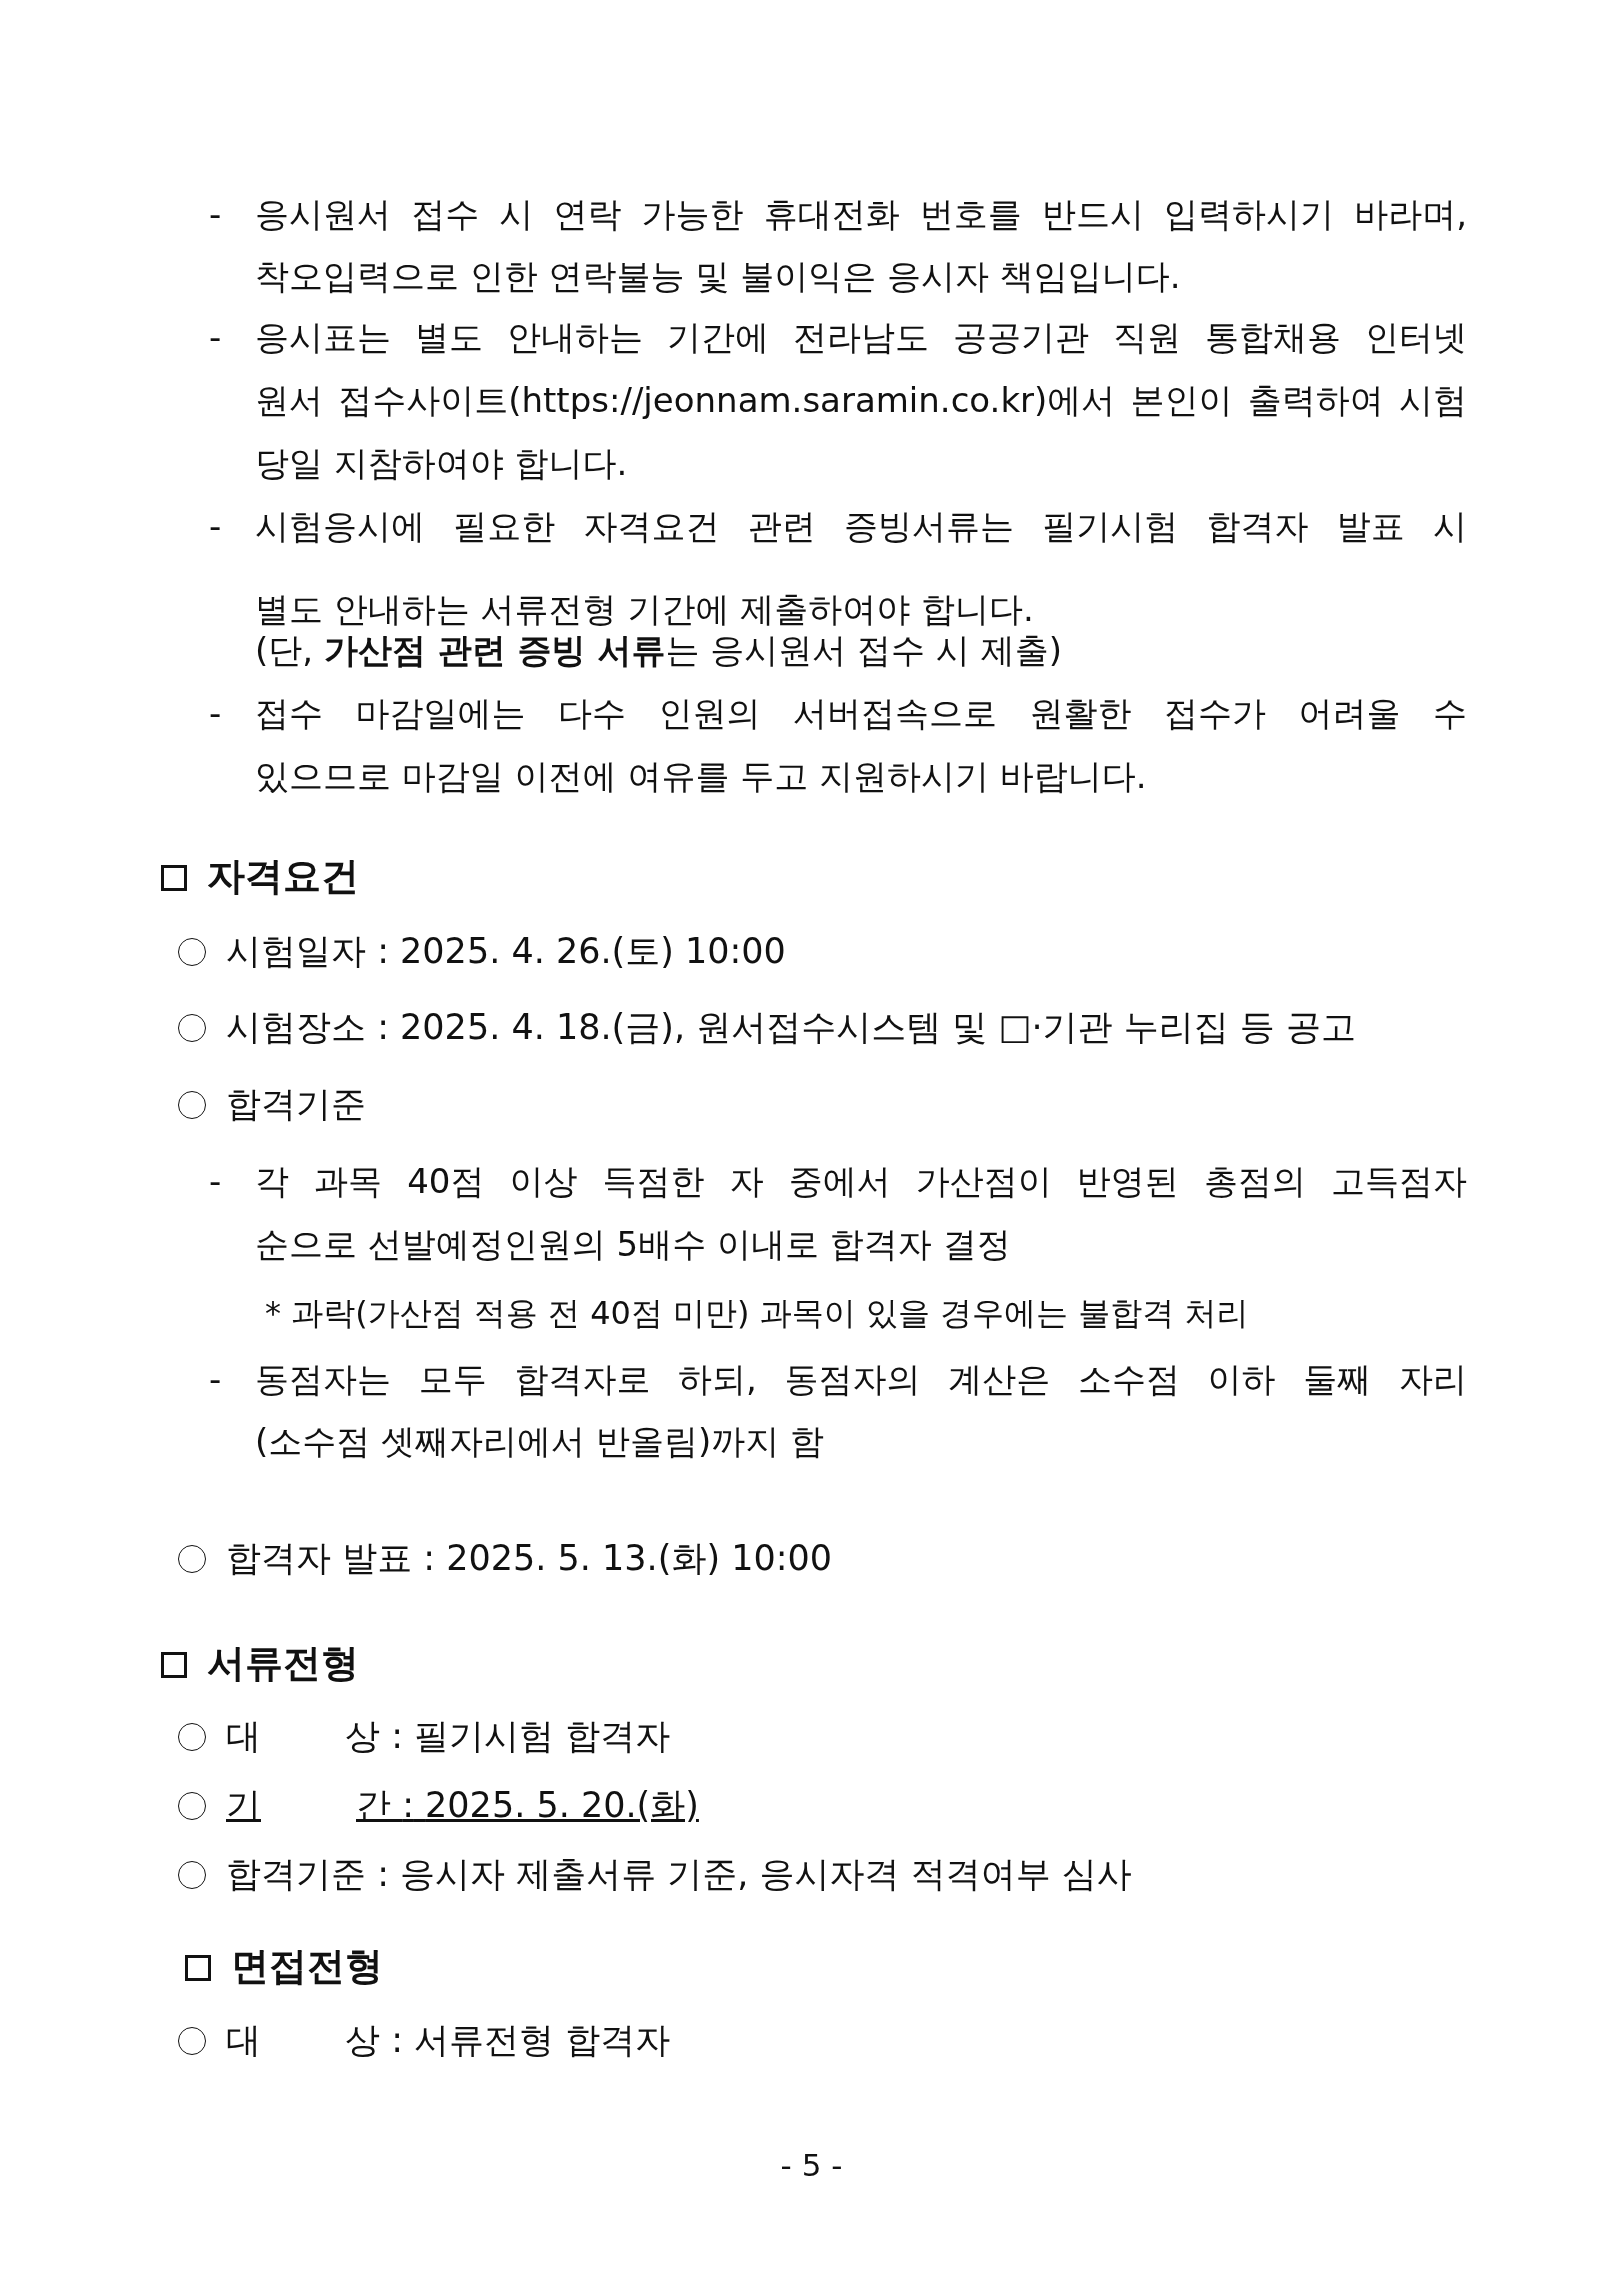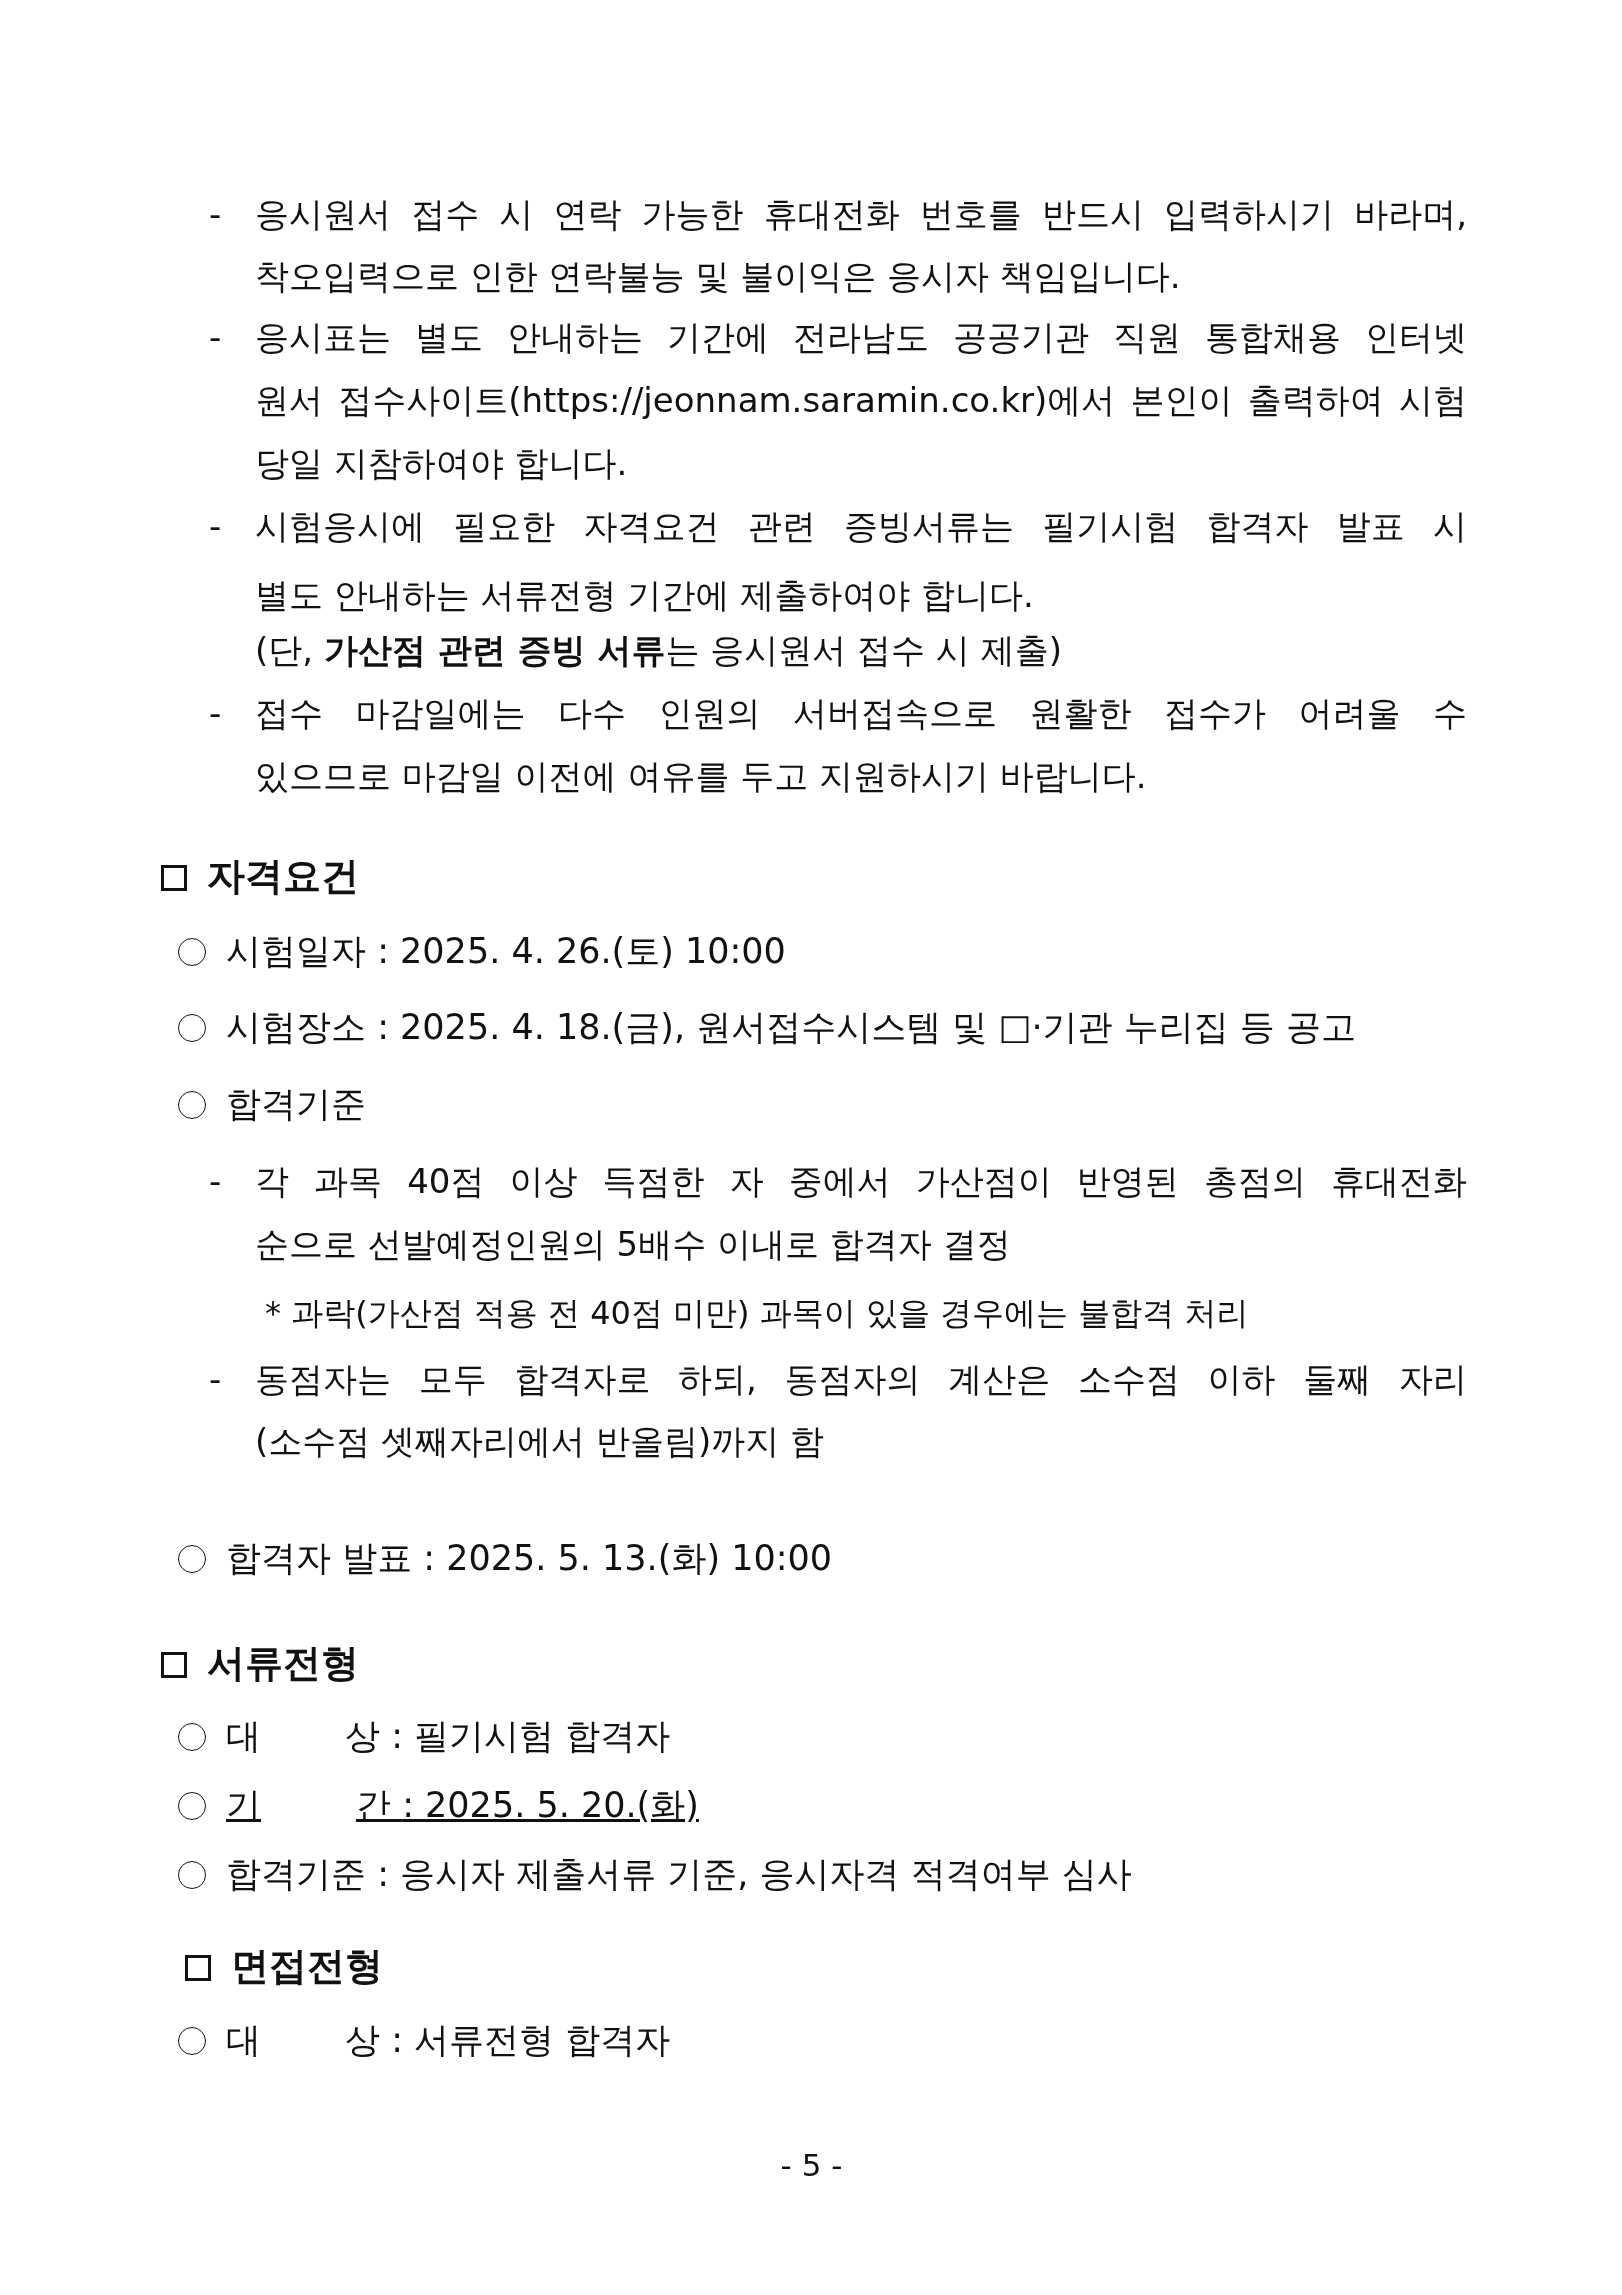--- a/index.html
+++ b/index.html
@@ -24,37 +24,37 @@
 <div class="line just" style="left:255px; top:193px; width:1212px;">응시원서 접수 시 연락 가능한 휴대전화 번호를 반드시 입력하시기 바라며,</div>
 <div class="line" style="left:255px; top:255px;">착오입력으로 인한 연락불능 및 불이익은 응시자 책임입니다.</div>
 
 <span class="dash" style="left:209px; top:316px;">-</span>
 <div class="line just" style="left:255px; top:316px; width:1212px;">응시표는 별도 안내하는 기간에 전라남도 공공기관 직원 통합채용 인터넷</div>
 <div class="line just" style="left:255px; top:379px; width:1212px;">원서 접수사이트(https://jeonnam.saramin.co.kr)에서 본인이 출력하여 시험</div>
 <div class="line" style="left:255px; top:442px;text-align:right;">당일 지참하여야 합니다.</div>
 
 <span class="dash" style="left:209px; top:505px;">-</span>
 <div class="line just" style="left:255px; top:505px; width:1212px;">시험응시에 필요한 자격요건 관련 증빙서류는 필기시험 합격자 발표 시</div>
-<div class="line" style="left:255px; top:574px;">별도 안내하는 서류전형 기간에 제출하여야 합니다.</div>
+<div class="line" style="left:255px; top:588px;">별도 안내하는 서류전형 기간에 제출하여야 합니다.</div>
 <div class="line" style="left:255px; top:629px;"><span>(단, </span><b>가산점 관련 증빙 서류</b><span>는 응시원서 접수 시 제출)</span></div>
 
 <span class="dash" style="left:209px; top:692px;">-</span>
 <div class="line just" style="left:255px; top:692px; width:1212px;">접수 마감일에는 다수 인원의 서버접속으로 원활한 접수가 어려울 수</div>
 <div class="line" style="left:255px; top:755px;">있으므로 마감일 이전에 여유를 두고 지원하시기 바랍니다.</div>
 
 <div class="hdr" style="left:161px; top:853px;"><span class="box"></span><span>자격요건</span></div>
 
 <div class="item" style="left:178px; top:930px;text-align:center;"><span class="circ"></span><span>시험일자</span> <span>:</span> <span>2025. 4. 26.(토) 10:00</span></div>
 
 <div class="item" style="left:178px; top:1006px;"><span class="circ"></span><span>시험장소</span> <span>:</span> <span>2025. 4. 18.(금), 원서접수시스템 및 □·기관 누리집 등 공고</span></div>
 
 <div class="item" style="left:178px; top:1083px;"><span class="circ"></span><span>합격기준</span></div>
 
 <span class="dash" style="left:209px; top:1160px;">-</span>
-<div class="line just" style="left:255px; top:1160px; width:1212px;">각 과목 40점 이상 득점한 자 중에서 가산점이 반영된 총점의 휴대전화</div>
+<div class="line just" style="left:255px; top:1160px; width:1212px;">각 과목 40점 이상 득점한 자 중에서 가산점이 반영된 총점의 고득점자</div>
 <div class="line" style="left:255px; top:1223px;">순으로 선발예정인원의 5배수 이내로 합격자 결정</div>
 
 <div class="note" style="left:265px; top:1292px;">* 과락(가산점 적용 전 40점 미만) 과목이 있을 경우에는 불합격 처리</div>
 
 <span class="dash" style="left:209px; top:1358px;">-</span>
 <div class="line just" style="left:255px; top:1358px; width:1212px;">동점자는 모두 합격자로 하되, 동점자의 계산은 소수점 이하 둘째 자리</div>
 <div class="line" style="left:255px; top:1420px;">(소수점 셋째자리에서 반올림)까지 함</div>
 
 <div class="item" style="left:178px; top:1497px;margin-top:40px;"><span class="circ"></span><span>합격자 발표</span> <span>:</span> <span>2025. 5. 13.(화) 10:00</span></div>
 

